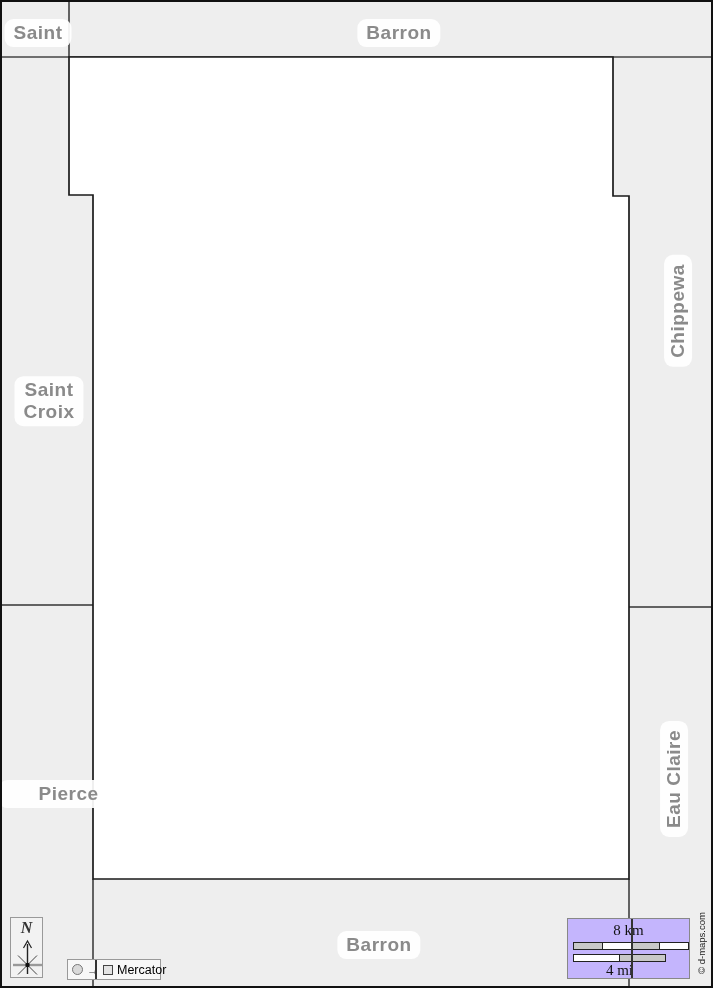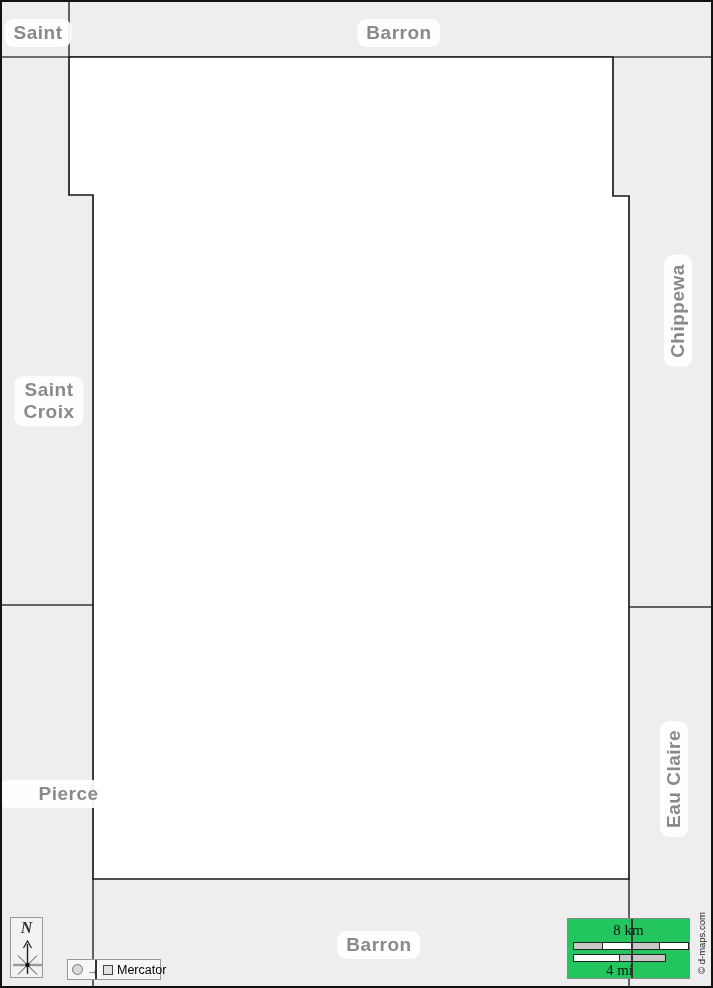--- a/index.html
+++ b/index.html
@@ -49,21 +49,21 @@
     display: flex; align-items: center; gap: 4px; padding: 0 4px; z-index: 3;
   }
   #proj-circle { width: 11px; height: 11px; border-radius: 50%; background: #d9d9d9; border: 1px solid #777; box-sizing: border-box; flex: 0 0 auto; }
   #proj-arrow { font-size: 12px; color: #333; line-height: 1; flex: 0 0 auto; }
   #proj-square { width: 10px; height: 10px; background: #e3e3e3; border: 1px solid #444; box-sizing: border-box; flex: 0 0 auto; }
   #proj-label { font-size: 12.5px; color: #000000; white-space: nowrap; }
   .through-line { position: absolute; top: 0; bottom: 0; width: 2px; background: #333; z-index: 4; }
 
   #scale-box {
     position: absolute; left: 565px; top: 916px; width: 123px; height: 61px;
-    border: 1px solid #888; background: #22c55e; box-sizing: border-box; z-index: 3; padding-left: 20px;
+    border: 1px solid #888; background: #c4b5fd; box-sizing: border-box; z-index: 3; padding-left: 20px;
   }
   .scale-text {
     position: absolute; font-family: "Liberation Serif", serif;
     font-size: 15px; color: #111; text-align: center; line-height: 1;
   }
   #scale-km-text { top: 4px; left: 0; width: 100%; }
   #scale-mi-text { top: 44px; left: 5px; width: 93px; }
   #scale-bar-km {
     position: absolute; top: 23px; left: 5px; width: 114px; height: 6px;
     border: 1px solid #222; display: flex; box-sizing: content-box;

